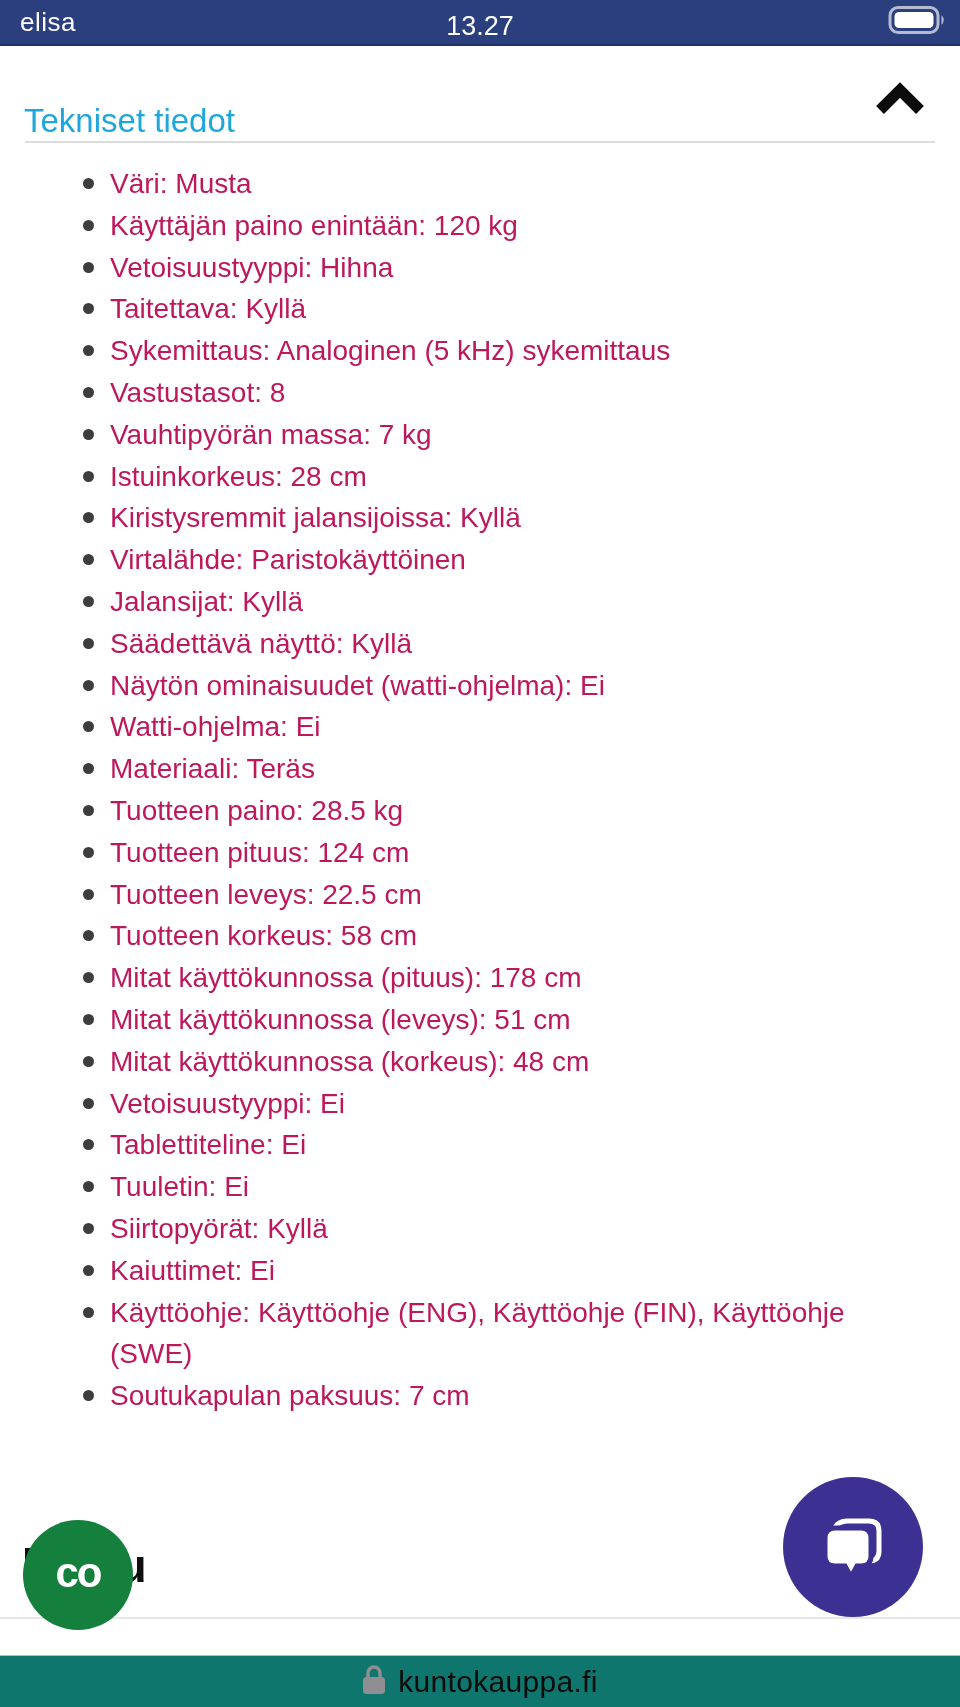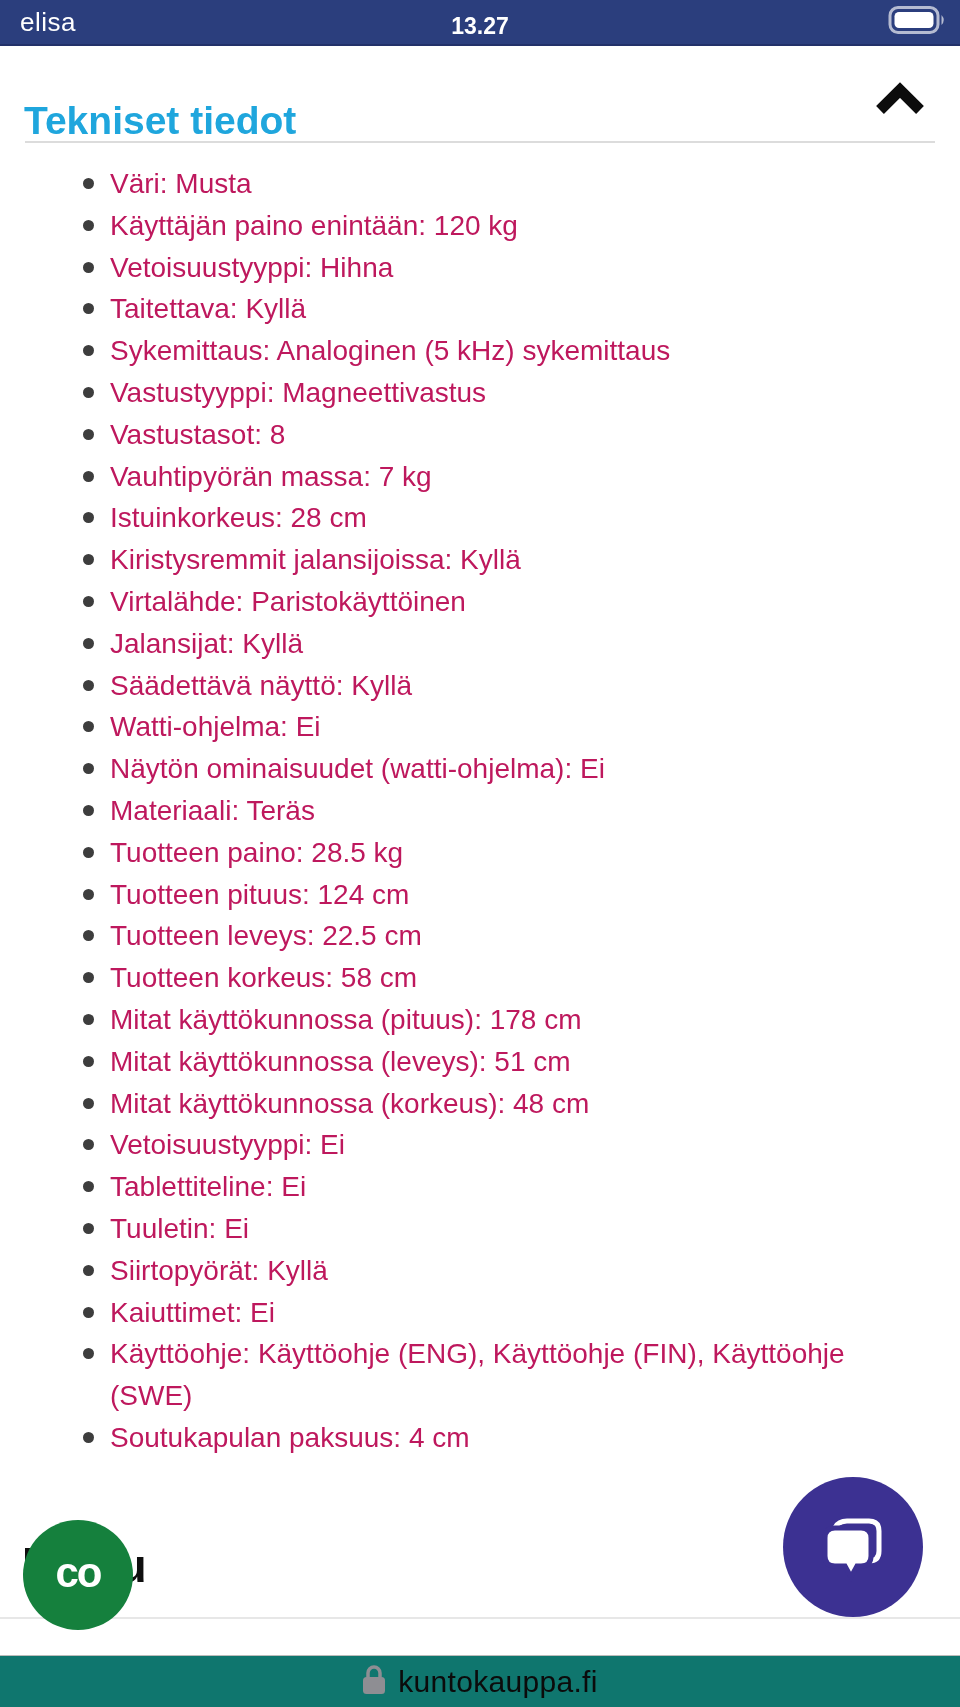--- a/index.html
+++ b/index.html
@@ -17,32 +17,32 @@
     border-bottom: 2px solid #223169;
     display: flex; align-items: center; justify-content: space-between;
     padding: 0 14px 0 20px;
     color: #ffffff;
   }
   .status-left { display: flex; align-items: center; gap: 10px; flex-direction: column; }
   .carrier { font-size: 26px; color: #ffffff; letter-spacing: 0.5px; }
   .status-time {
     position: absolute; left: 0; right: 0; top: 0; height: 53px;
     display: flex; align-items: center; justify-content: center;
-    font-size: 23px; font-weight: bold; color: #ffffff; pointer-events: none;
+    font-size: 27px; font-weight: normal; color: #ffffff; pointer-events: none;
   }
   .status-right { display: flex; align-items: center; }
 
   
   .section-header {
     position: absolute; top: 46px; left: 0; width: 960px; height: 96px;
     display: flex; align-items: center; justify-content: space-between;
     padding: 10px 30px 0 24px;
   }
   .page-title {
-    font-size: 39px; font-weight: bold; color: #1fa6dd; letter-spacing: 0; margin-top: 44px;
+    font-size: 33px; font-weight: normal; color: #1fa6dd; letter-spacing: 0; margin-top: 44px;
   }
   .chevron-btn {
     background: none; border: none; cursor: pointer; padding: 4px;
     display: flex; align-items: center;
   }
   .header-divider {
     position: absolute; top: 141px; left: 25px; width: 910px; height: 0;
     border-top: 2px solid #dcdcdc;
   }
 
@@ -159,45 +159,44 @@
   </button>
 </div>
 <div class="header-divider"></div>
 
 <ul class="specs-list" style="color: rgb(77, 77, 77);">
     <li>Väri: Musta</li>
     <li>Käyttäjän paino enintään: 120 kg</li>
     <li>Vetoisuustyyppi: Hihna</li>
     <li>Taitettava: Kyllä</li>
     <li>Sykemittaus: Analoginen (5 kHz) sykemittaus</li>
-    <li>Vastustyyppi: Magneettivastus</li>
     <li>Vastustasot: 8</li>
     <li>Vauhtipyörän massa: 7 kg</li>
     <li>Istuinkorkeus: 28 cm</li>
     <li>Kiristysremmit jalansijoissa: Kyllä</li>
     <li>Virtalähde: Paristokäyttöinen</li>
     <li>Jalansijat: Kyllä</li>
     <li>Säädettävä näyttö: Kyllä</li>
+    <li>Näytön ominaisuudet (watti-ohjelma): Ei</li>
     <li>Watti-ohjelma: Ei</li>
-    <li>Näytön ominaisuudet (watti-ohjelma): Ei</li>
     <li>Materiaali: Teräs</li>
     <li>Tuotteen paino: 28.5 kg</li>
     <li>Tuotteen pituus: 124 cm</li>
     <li>Tuotteen leveys: 22.5 cm</li>
     <li>Tuotteen korkeus: 58 cm</li>
     <li>Mitat käyttökunnossa (pituus): 178 cm</li>
     <li>Mitat käyttökunnossa (leveys): 51 cm</li>
     <li>Mitat käyttökunnossa (korkeus): 48 cm</li>
     <li>Vetoisuustyyppi: Ei</li>
     <li>Tablettiteline: Ei</li>
     <li>Tuuletin: Ei</li>
     <li>Siirtopyörät: Kyllä</li>
     <li>Kaiuttimet: Ei</li>
     <li>Käyttöohje: Käyttöohje (ENG), Käyttöohje (FIN), Käyttöohje (SWE)</li>
-    <li>Soutukapulan paksuus: 4 cm</li>
+    <li>Soutukapulan paksuus: 7 cm</li>
   </ul>
 
 <div class="obscured-heading">
   <span class="obscured-frag-bar"></span>
   <span class="obscured-frag-letter">u</span>
 </div>
 
 <div class="content-divider"></div>
 
 <button class="cookie-widget" style="background: #15803d;">

